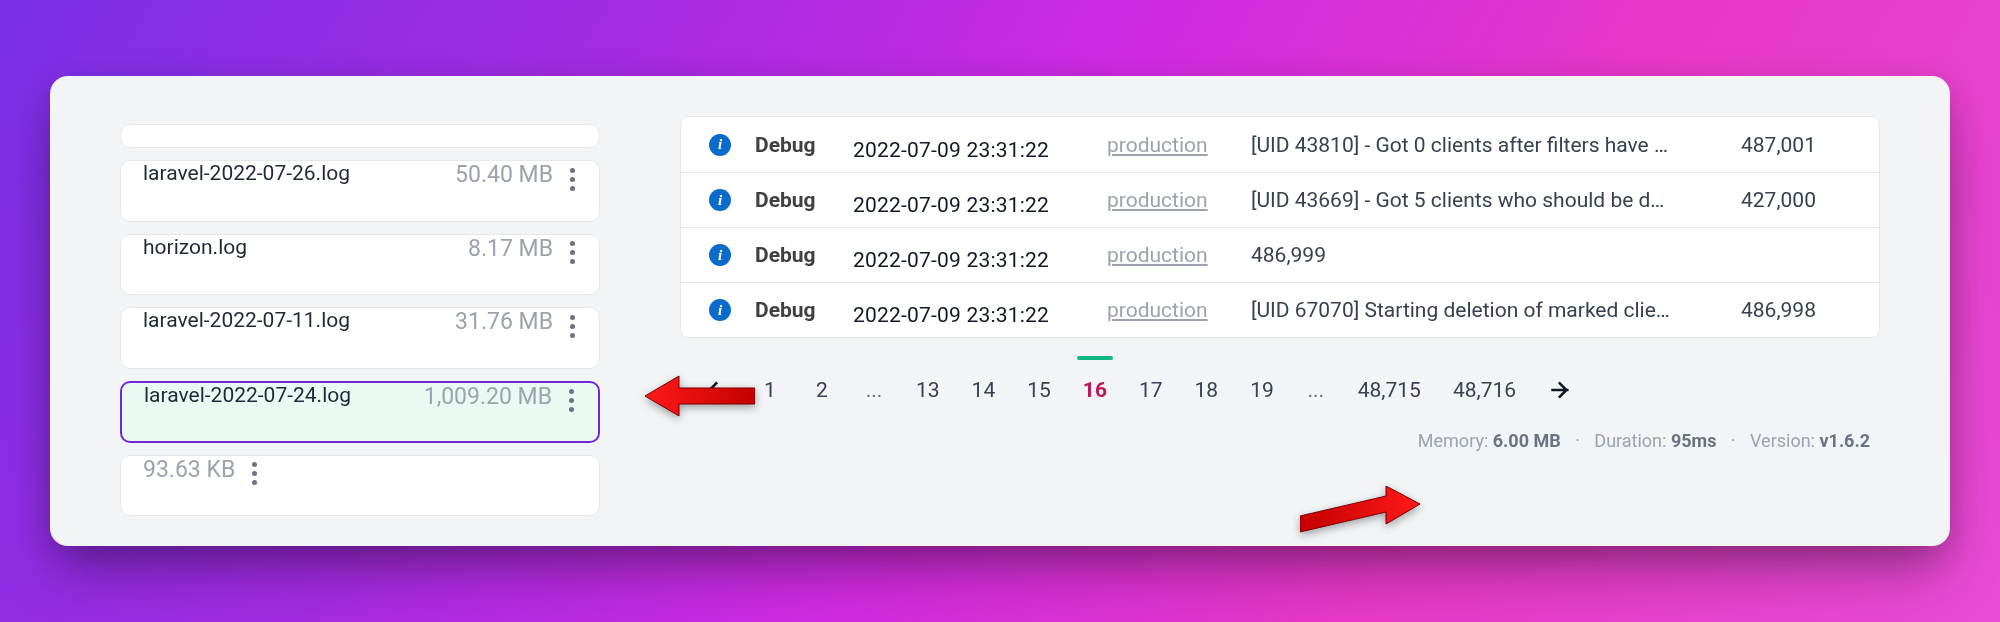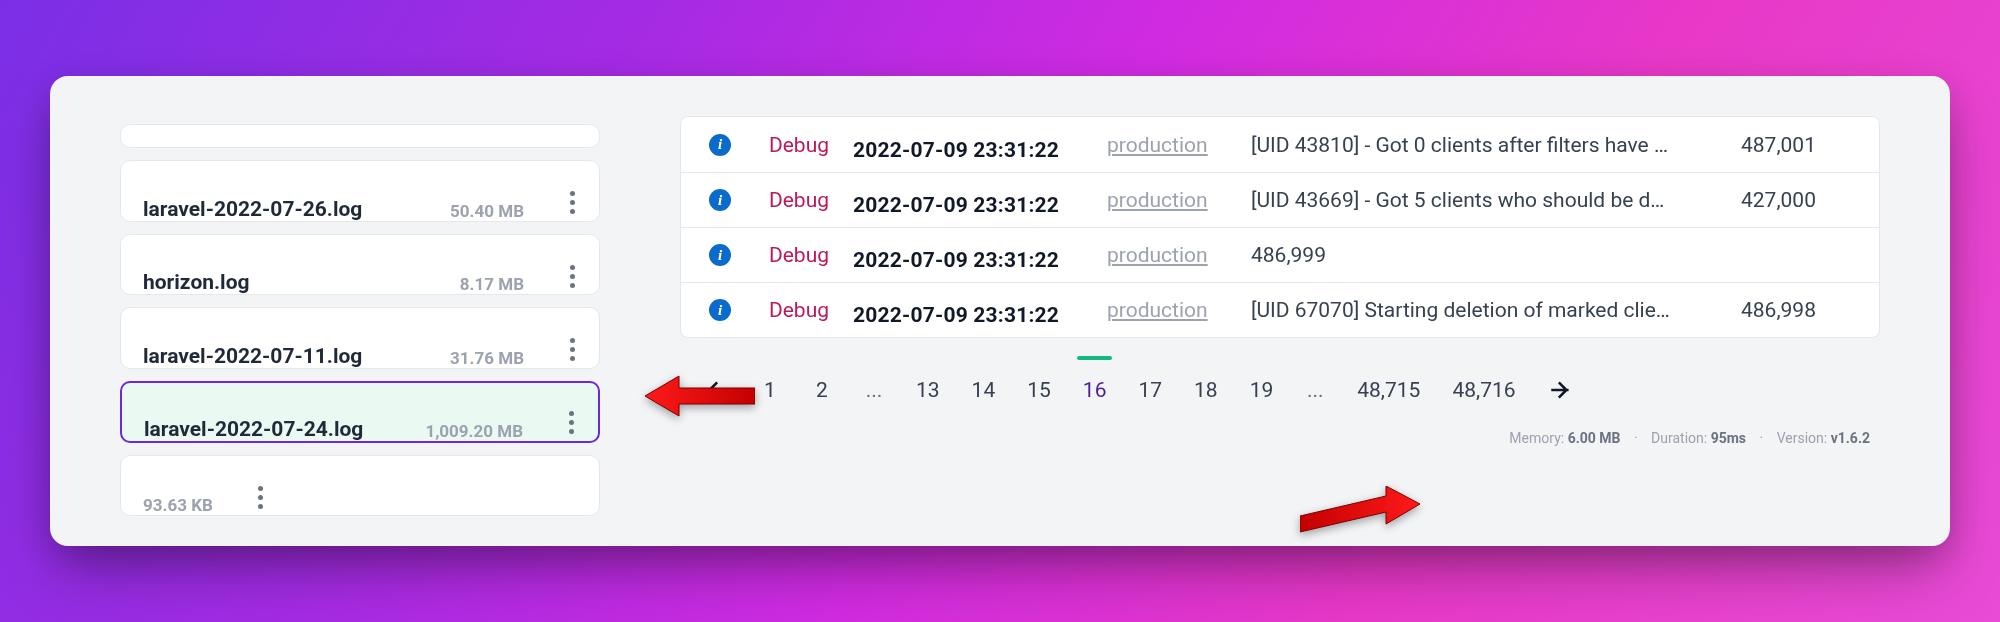--- a/index.html
+++ b/index.html
@@ -36,34 +36,33 @@
     flex-direction: column;
     gap: 12px;
     padding-top: 8px;
   }
   .file-row {
     background: #fff;
     border: 1px solid #e5e7eb;
     border-radius: 10px;
     height: 66px;
     display: flex;
-    align-items: flex-end;
+    align-items: flex-start;
     padding: 0 14px 0 22px;
     font-size: 21px;
     color: #1f2937;
     position: relative;
-    font-weight: bold;
   }
   .file-row.placeholder { height: 26px; padding:0; }
   .file-row.selected {
     background: #eafaf3;
     border: 2px solid #6d28d9;
   }
   .file-name { flex: 1; white-space: nowrap; overflow: hidden; text-overflow: ellipsis; }
-  .file-size { color: #9ca3af; font-size: 17px; margin-right: 35px; white-space: nowrap; }
+  .file-size { color: #9ca3af; font-size: 23px; margin-right: 6px; white-space: nowrap; }
   .kebab {
     width: 26px; height: 36px;
     display: flex; flex-direction: column; justify-content: center; align-items: center; gap: 4px;
     cursor: pointer;
   }
   .kebab span { width: 5px; height: 5px; background: #6b7280; border-radius: 50%; }
 
   
   .main {
     flex: 1;
@@ -87,22 +86,22 @@
     gap: 24px;
   }
   .log-row:first-child { border-top: none; }
   .info-icon {
     width: 22px; height: 22px; border-radius: 50%;
     background: #0b6bcb; color: #fff;
     display: inline-flex; align-items: center; justify-content: center;
     font-family: Georgia, serif; font-style: italic; font-weight: bold;
     font-size: 15px; flex: 0 0 22px;
   }
-  .lvl { color: #be185d; font-weight: 400; width: 74px; flex: 0 0 74px; text-align: right; }
-  .ts  { font-weight: 700; color:#111827; width: 230px; flex: 0 0 230px; letter-spacing:.2px;margin-top:10px; }
+  .lvl { color: #404040; font-weight: 700; width: 74px; flex: 0 0 74px; }
+  .ts  { font-weight: 400; color:#111827; width: 230px; flex: 0 0 230px; letter-spacing:.2px;margin-top:10px; }
   .env { color:#9ca3af; width: 120px; flex: 0 0 120px; text-decoration: underline; }
   .msg { color:#374151; flex:1; white-space:nowrap; overflow:hidden; text-overflow:ellipsis; }
   .lineno { color:#374151; width: 110px; text-align:left; flex:0 0 110px; }
 
   
   .pager {
     display: flex;
     align-items: center;
     gap: 8px;
     margin-top: 28px;
@@ -111,34 +110,34 @@
     color: #374151;
   }
   .pager .pg {
     min-width: 44px; height: 48px;
     padding: 0 12px;
     display: inline-flex; align-items: center; justify-content: center;
     border-radius: 6px;
     cursor: pointer;
   }
   .pager .pg.current {
-    color: #4c1d95; font-weight: 400; position: relative; text-align: center;
+    color: #be185d; font-weight: 700; position: relative; text-align: center;
   }
   .pager .pg.current::before {
     content:""; position:absolute; top:-10px; left:6px; right:6px; height:4px;
     background:#10b981; border-radius:2px;
   }
   .pager .pg.ellipsis { cursor: default; color:#6b7280; }
   .pager .arrow svg { width: 26px; height: 26px; stroke: #111827; stroke-width: 2.4; fill: none; }
 
   
   .footer {
     margin-top: 16px;
     text-align: right;
-    font-size: 14px;
+    font-size: 18px;
     color: #9ca3af;
     padding-right: 10px;
   }
   .footer b { color:#6b7280; font-weight:700; }
   .footer .dot { margin: 0 10px; }
 
   
   .arrow-annot {
     position: absolute;
     pointer-events: none;

